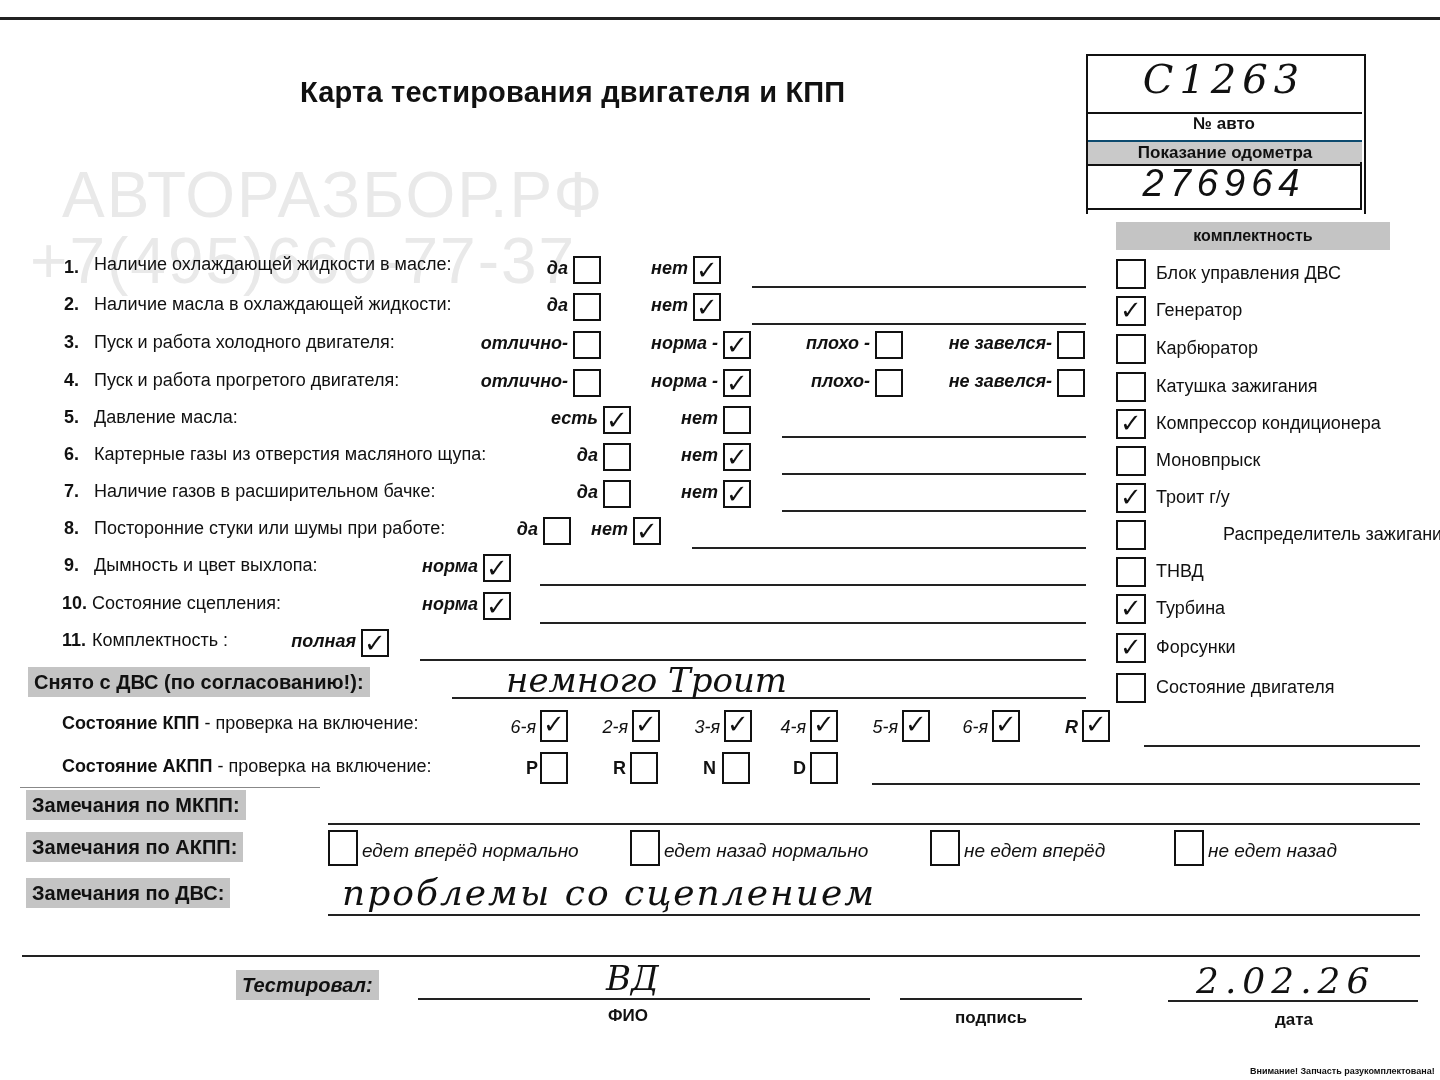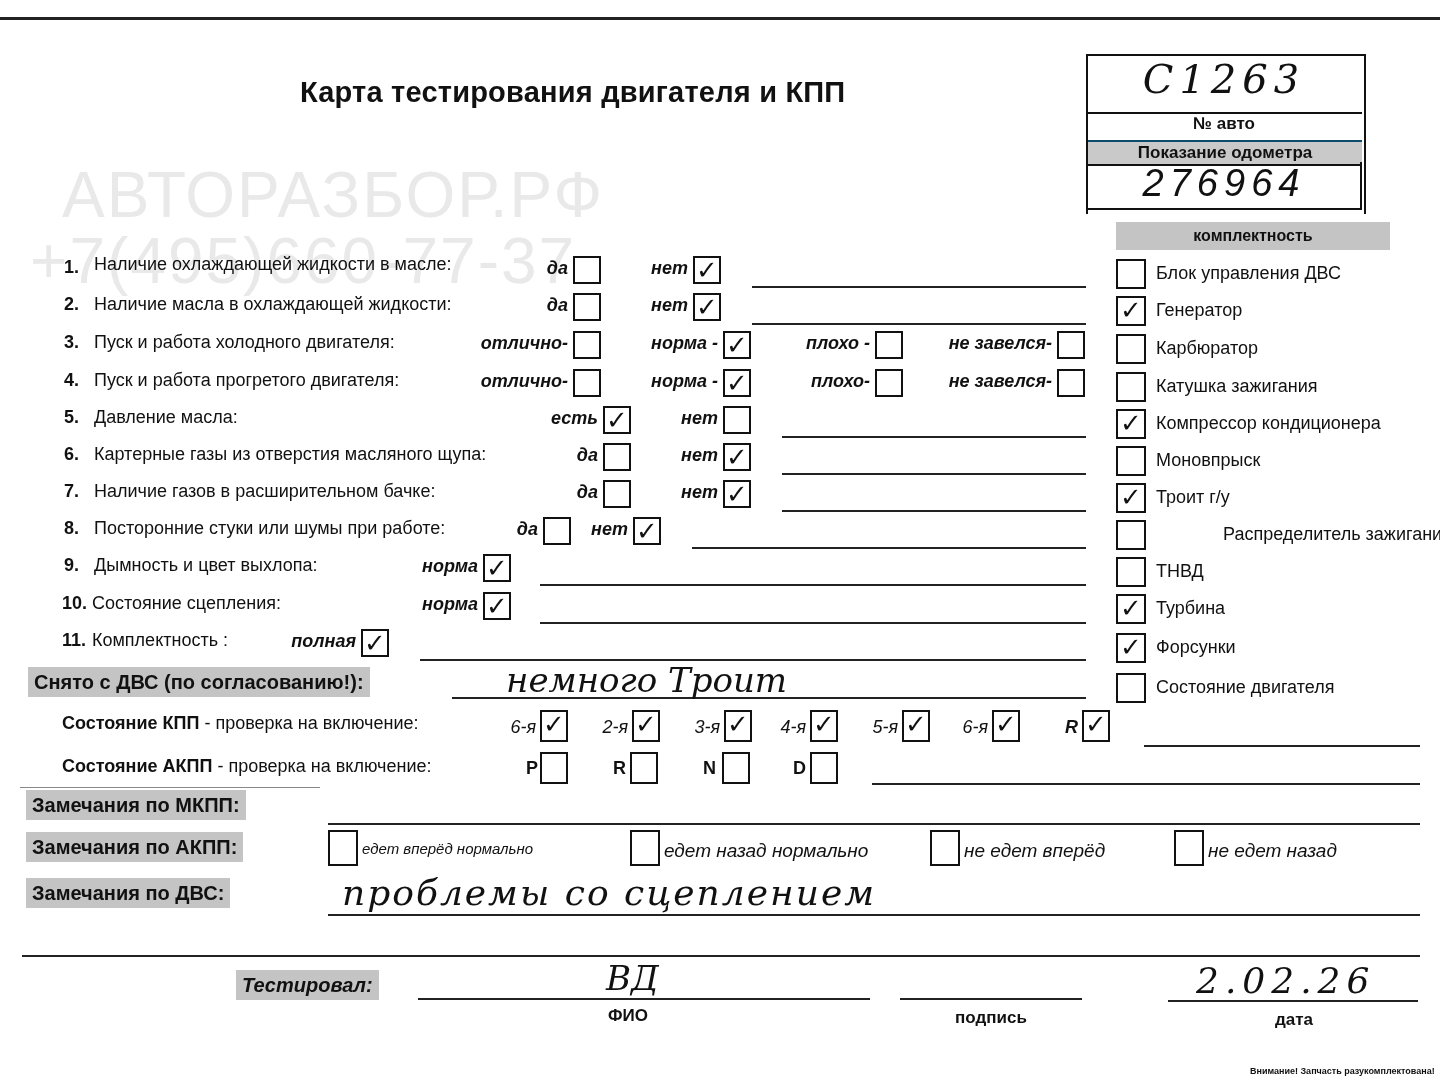--- a/index.html
+++ b/index.html
@@ -197,21 +197,21 @@
   </div>
 <div class="line" style="left:872px;top:783px;width:548px;"></div>
 
 <div class="line" style="left:20px;top:787px;width:300px;height:1px;background:#888;"></div>
 <div class="shade" style="left:26px;top:790px;">Замечания по МКПП:</div>
 <div class="line" style="left:328px;top:823px;width:1092px;"></div>
 
 <div class="shade" style="left:26px;top:832px;">Замечания по АКПП:</div>
 <div id="akpp-remarks">
     <div class="cb" style="left: 328px; top: 830px; width: 30px; height: 36px;"></div>
-    <div class="opt" style="left: 362px; top: 840px; font-weight: normal; font-size: 15px; text-align: left;">едет вперёд нормально</div>
+    <div class="opt" style="left: 362px; top: 840px; font-weight: normal; font-size: 19px; text-align: left;">едет вперёд нормально</div>
     <div class="cb" style="left: 630px; top: 830px; width: 30px; height: 36px;"></div>
     <div class="opt" style="left: 664px; top: 840px; font-weight: normal; font-size: 19px; text-align: left;">едет назад нормально</div>
     <div class="cb" style="left: 930px; top: 830px; width: 30px; height: 36px;"></div>
     <div class="opt" style="left: 964px; top: 840px; font-weight: normal; font-size: 19px; text-align: left;">не едет вперёд</div>
     <div class="cb" style="left: 1174px; top: 830px; width: 30px; height: 36px;"></div>
     <div class="opt" style="left: 1208px; top: 840px; font-weight: normal; font-size: 19px; text-align: left;">не едет назад</div>
   </div>
 
 <div class="shade" style="left:26px;top:878px;">Замечания по ДВС:</div>
 <div class="line" style="left:328px;top:914px;width:1092px;"></div>

